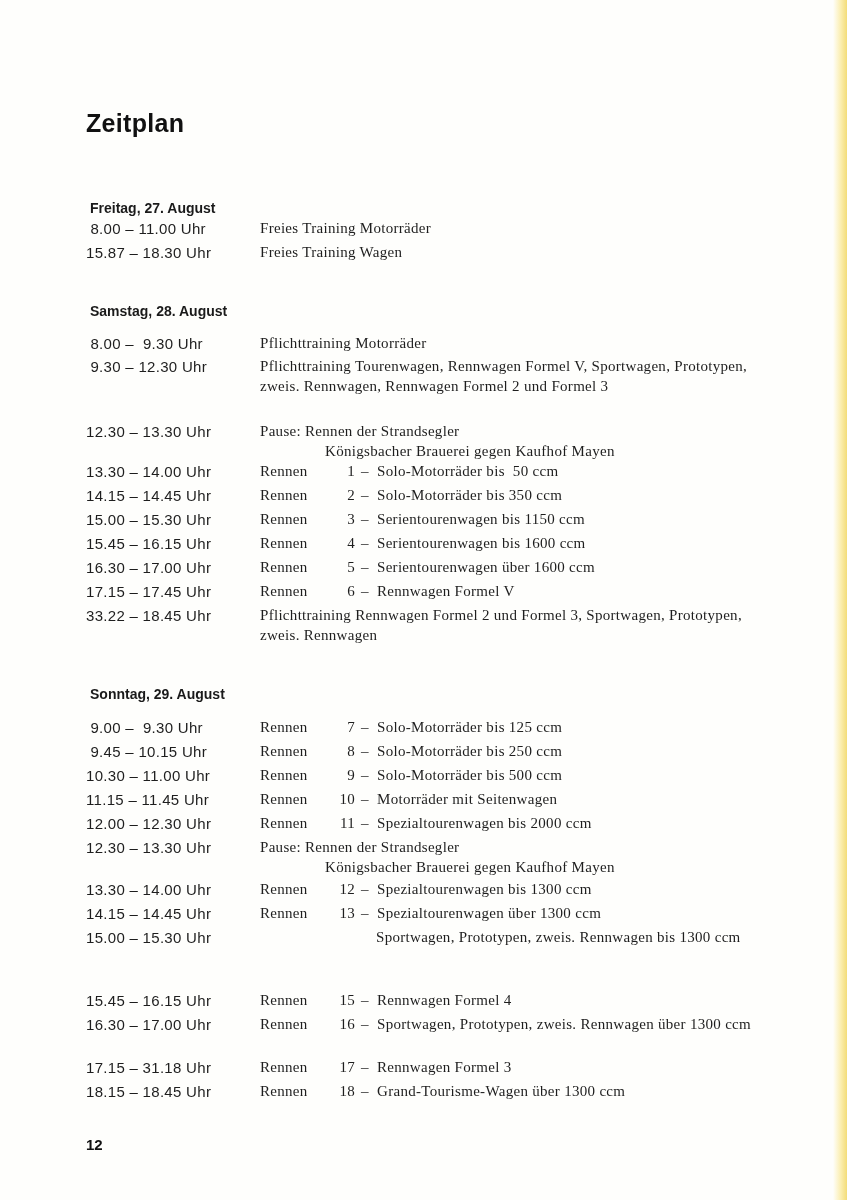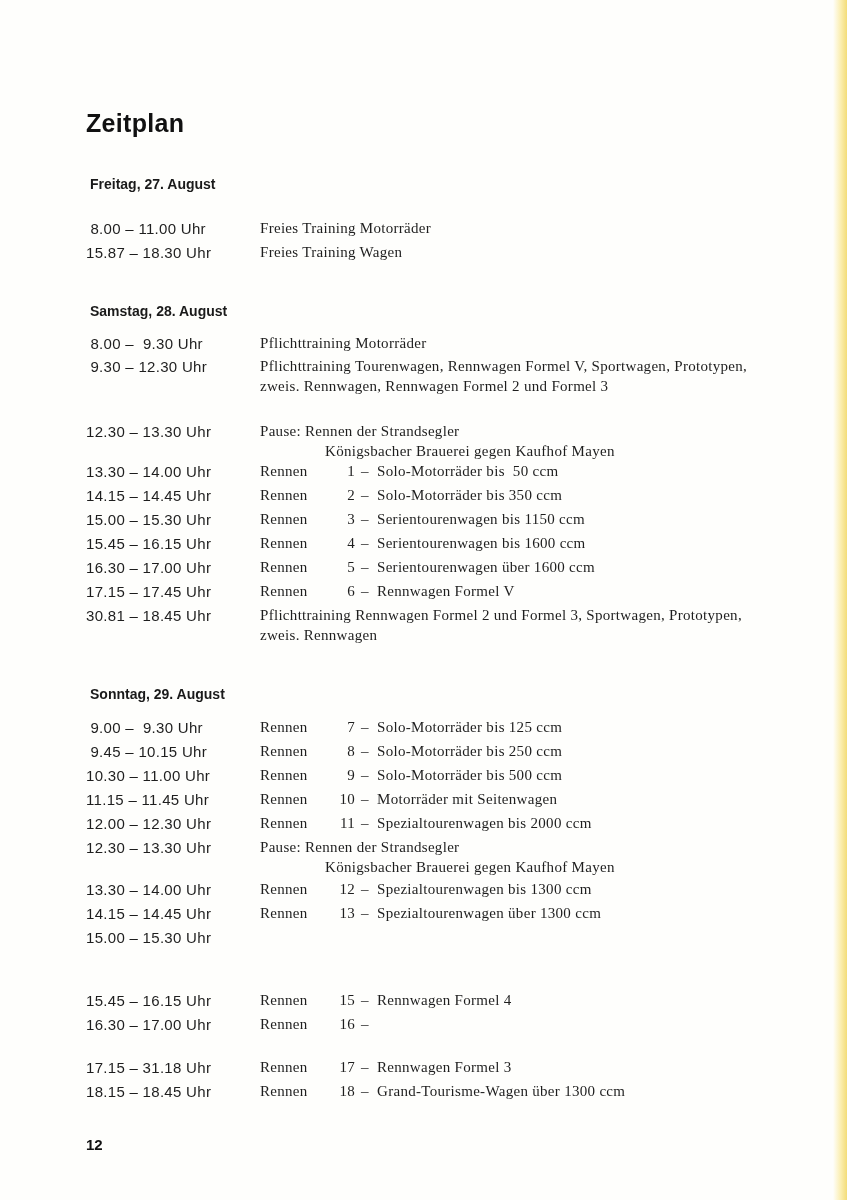--- a/index.html
+++ b/index.html
@@ -46,21 +46,21 @@
       font-size: 15px; font-weight: bold; color: #111;
     }
   </style>
 </head>
 <body>
 
 <div class="edge"></div>
 
 <h1 class="page-title">Zeitplan</h1>
 
-<div class="day-heading" style="top:176px">Freitag, 27. August</div>
+<div class="day-heading" style="top:200px">Freitag, 27. August</div>
 
 <div class="row" style="top:219px">
   <span class="time"> 8.00 – 11.00 Uhr</span>
   <span class="desc">Freies Training Motorräder</span>
 </div>
 <div class="row" style="top:243px">
   <span class="time">15.87 – 18.30 Uhr</span>
   <span class="desc">Freies Training Wagen</span>
 </div>
 
@@ -100,21 +100,21 @@
 </div>
 <div class="row" style="top:558px">
   <span class="time">16.30 – 17.00 Uhr</span>
   <span class="desc"><span class="race-label">Rennen</span><span class="race-num">5</span><span class="race-dash">–</span><span class="race-text">Serientourenwagen über 1600 ccm</span></span>
 </div>
 <div class="row" style="top:582px">
   <span class="time">17.15 – 17.45 Uhr</span>
   <span class="desc"><span class="race-label">Rennen</span><span class="race-num">6</span><span class="race-dash">–</span><span class="race-text">Rennwagen Formel V</span></span>
 </div>
 <div class="row" style="top:606px">
-  <span class="time">30.81 – 18.45 Uhr</span>
+  <span class="time">33.22 – 18.45 Uhr</span>
   <span class="desc just">Pflichttraining Rennwagen Formel 2 und Formel 3, Sportwagen, Prototypen, zweis. Rennwagen</span>
 </div>
 
 <div class="day-heading" style="top:686px">Sonntag, 29. August</div>
 
 <div class="row" style="top:718px">
   <span class="time"> 9.00 –  9.30 Uhr</span>
   <span class="desc"><span class="race-label">Rennen</span><span class="race-num">7</span><span class="race-dash">–</span><span class="race-text">Solo-Motorräder bis 125 ccm</span></span>
 </div>
 <div class="row" style="top:742px">
@@ -145,30 +145,32 @@
   <span class="time">13.30 – 14.00 Uhr</span>
   <span class="desc"><span class="race-label">Rennen</span><span class="race-num">12</span><span class="race-dash">–</span><span class="race-text">Spezialtourenwagen bis 1300 ccm</span></span>
 </div>
 <div class="row" style="top:904px">
   <span class="time">14.15 – 14.45 Uhr</span>
   <span class="desc"><span class="race-label">Rennen</span><span class="race-num">13</span><span class="race-dash">–</span><span class="race-text">Spezialtourenwagen über 1300 ccm</span></span>
 </div>
 <div class="row" style="top:928px">
   <span class="time">15.00 – 15.30 Uhr</span>
   <span class="desc">
+    <span class="just indent" style="display:block">Sportwagen, Prototypen, zweis. Rennwagen bis 1300 ccm</span>
   </span>
 </div>
 <div class="row" style="top:991px">
   <span class="time">15.45 – 16.15 Uhr</span>
   <span class="desc"><span class="race-label">Rennen</span><span class="race-num">15</span><span class="race-dash">–</span><span class="race-text">Rennwagen Formel 4</span></span>
 </div>
 <div class="row" style="top:1015px">
   <span class="time">16.30 – 17.00 Uhr</span>
   <span class="desc" style="display:flex">
     <span style="flex:none"><span class="race-label">Rennen</span><span class="race-num">16</span><span class="race-dash">–</span></span>
+    <span class="just" style="flex:1">Sportwagen, Prototypen, zweis. Rennwagen über 1300 ccm</span>
   </span>
 </div>
 <div class="row" style="top:1058px">
   <span class="time">17.15 – 31.18 Uhr</span>
   <span class="desc"><span class="race-label">Rennen</span><span class="race-num">17</span><span class="race-dash">–</span><span class="race-text">Rennwagen Formel 3</span></span>
 </div>
 <div class="row" style="top:1082px">
   <span class="time">18.15 – 18.45 Uhr</span>
   <span class="desc"><span class="race-label">Rennen</span><span class="race-num">18</span><span class="race-dash">–</span><span class="race-text">Grand-Tourisme-Wagen über 1300 ccm</span></span>
 </div>

